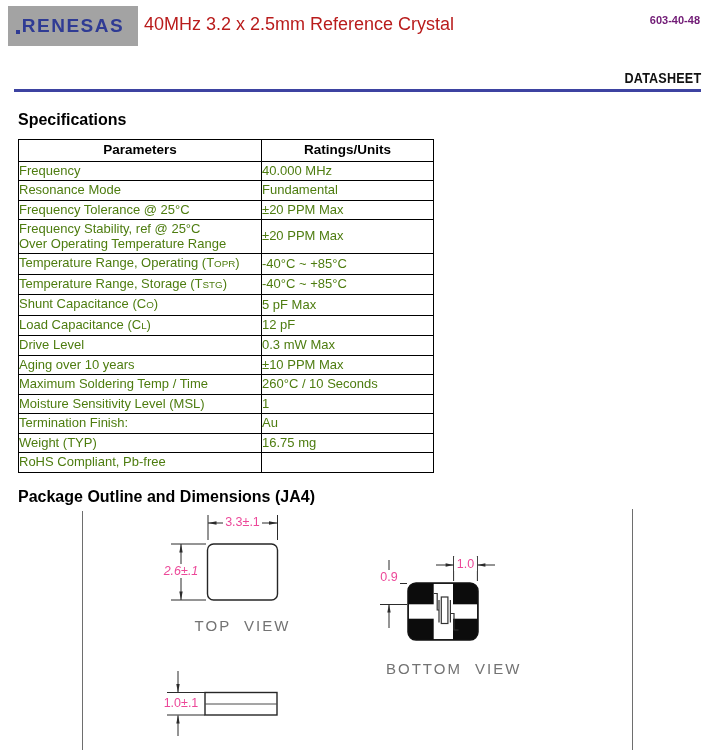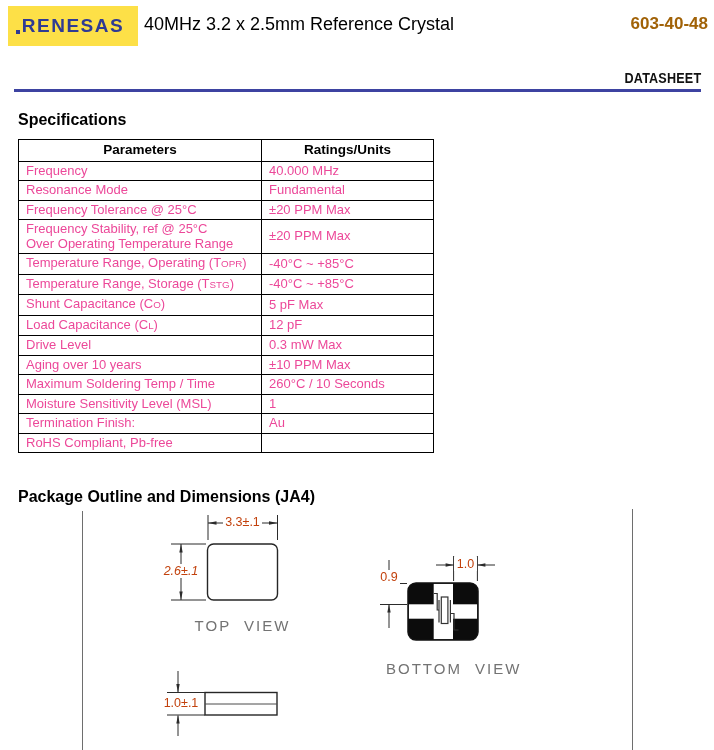--- a/index.html
+++ b/index.html
@@ -3,34 +3,34 @@
 <meta charset="utf-8">
 <style>
   html,body{margin:0;padding:0;background:#fff;}
   .page{
     position:relative;width:714px;height:750px;background:#fff;overflow:hidden;
     font-family:"Liberation Sans",sans-serif;color:#1a1a1a;
   }
   
   .logo-box{
     position:absolute;left:8px;top:6px;width:130px;height:40px;
-    background:#fde047;display:flex;align-items:center;justify-content:center;
+    background:#a3a3a3;display:flex;align-items:center;justify-content:center;
   }
   .logo-text{
     position:relative;font-size:19px;font-weight:bold;letter-spacing:1.5px;
     color:#2f3b94;white-space:nowrap;
   }
   .logo-dot{
     position:absolute;left:-6px;bottom:3px;width:4px;height:4px;background:#2f3b94;
   }
   .doc-title{
-    position:absolute;left:144px;top:14px;font-size:18px;color:#000000;white-space:nowrap;
+    position:absolute;left:144px;top:14px;font-size:18px;color:#b91c1c;white-space:nowrap;
   }
   .part-number{
-    position:absolute;right:6px;top:14px;font-size:17px;font-weight:bold;color:#a16207;
+    position:absolute;right:14px;top:14px;font-size:11px;font-weight:bold;color:#701a75;
   }
   .datasheet-label{
     position:absolute;right:13px;top:70px;font-size:14px;font-weight:bold;color:#111;
     transform:scaleX(0.9);transform-origin:right center;letter-spacing:0.2px;
   }
   .header-rule{
     position:absolute;left:14px;top:89px;width:687px;height:3px;background:#3d43a1;
   }
   
   .section-heading{
@@ -39,33 +39,33 @@
   #specs-heading{top:111px;}
   #pkg-heading{top:488px;}
   
   .spec-table{
     position:absolute;left:18px;top:139px;width:415px;
     border-collapse:collapse;table-layout:fixed;
     border:1.6px solid #000;
   }
   .spec-table th,.spec-table td{
     border:1px solid #000;font-size:13px;line-height:14.5px;
-    padding:2px 7px;vertical-align:middle;color:#ec4899;
+    padding:2px 0;vertical-align:middle;color:#4d7c0f;
   }
   .spec-table th{font-size:13.5px;font-weight:bold;padding:3px 7px;color:#000;}
   .th-param{text-align:center;}
   .th-value{text-align:center;}
   .param-cell{text-align:left;}
   .value-cell{text-align:left;}
   .subcap{font-size:9.8px;}
   
   .drawings{position:absolute;left:0;top:509px;width:714px;height:241px;}
   .drawings svg{position:absolute;left:0;top:0;}
   .dim-label{
-    position:absolute;font-size:12.5px;color:#c2410c;text-align:center;
+    position:absolute;font-size:12.5px;color:#ec4899;text-align:center;
     line-height:13px;white-space:nowrap;
   }
   .dim-label .bg{background:#fff;padding:0 2.5px;}
   .view-label{
     position:absolute;font-size:15px;color:#737373;letter-spacing:2px;word-spacing:7px;
     text-align:center;white-space:nowrap;
   }
   #dim-top-w{left:207px;top:7px;width:71px;}
   #dim-top-h{left:146px;top:56px;width:70px;font-style:italic;}
   #label-top-view{left:185px;top:108px;width:115px;}
@@ -145,20 +145,24 @@
           <td class="param-cell"><span>Maximum Soldering Temp / Time</span></td>
           <td class="value-cell">260°C / 10 Seconds</td>
         </tr>
         <tr>
           <td class="param-cell"><span>Moisture Sensitivity Level (MSL)</span></td>
           <td class="value-cell">1</td>
         </tr>
         <tr>
           <td class="param-cell"><span>Termination Finish:</span></td>
           <td class="value-cell">Au</td>
+        </tr>
+        <tr>
+          <td class="param-cell"><span>Weight (TYP)</span></td>
+          <td class="value-cell">16.75 mg</td>
         </tr>
         <tr>
           <td class="param-cell"><span>RoHS Compliant, Pb-free</span></td>
           <td class="value-cell"></td>
         </tr>
       </tbody>
   </table>
 
   <div class="section-heading" id="pkg-heading">Package Outline and Dimensions (JA4)</div>
 

